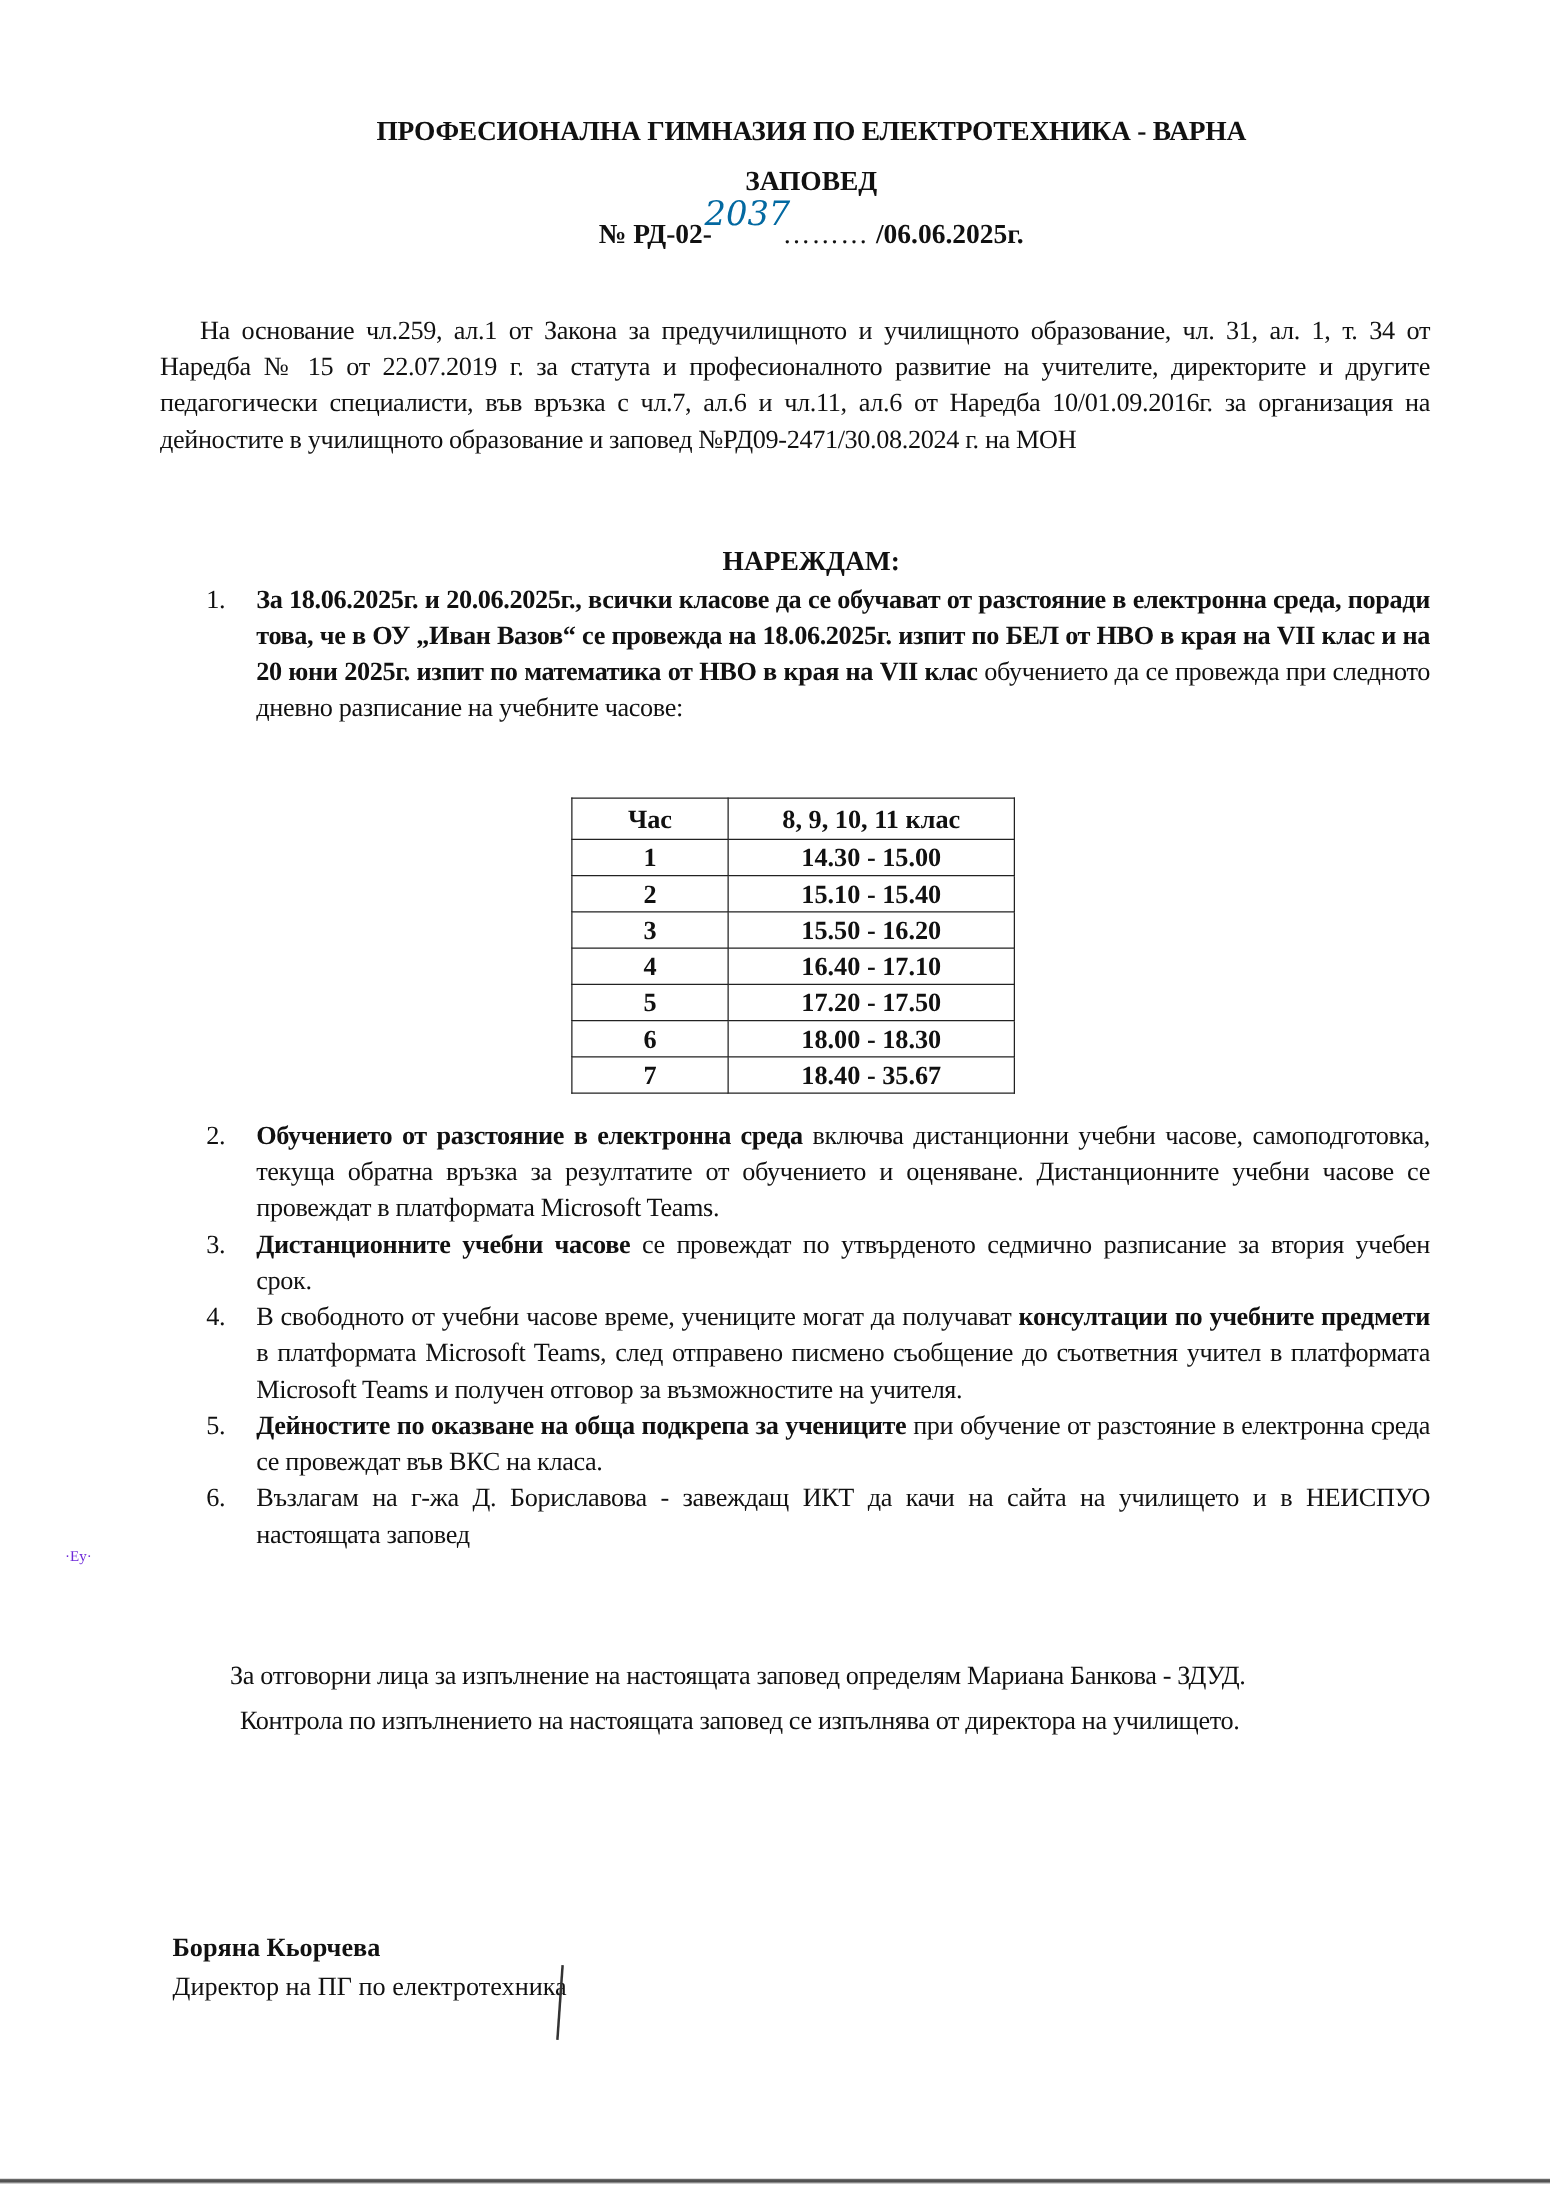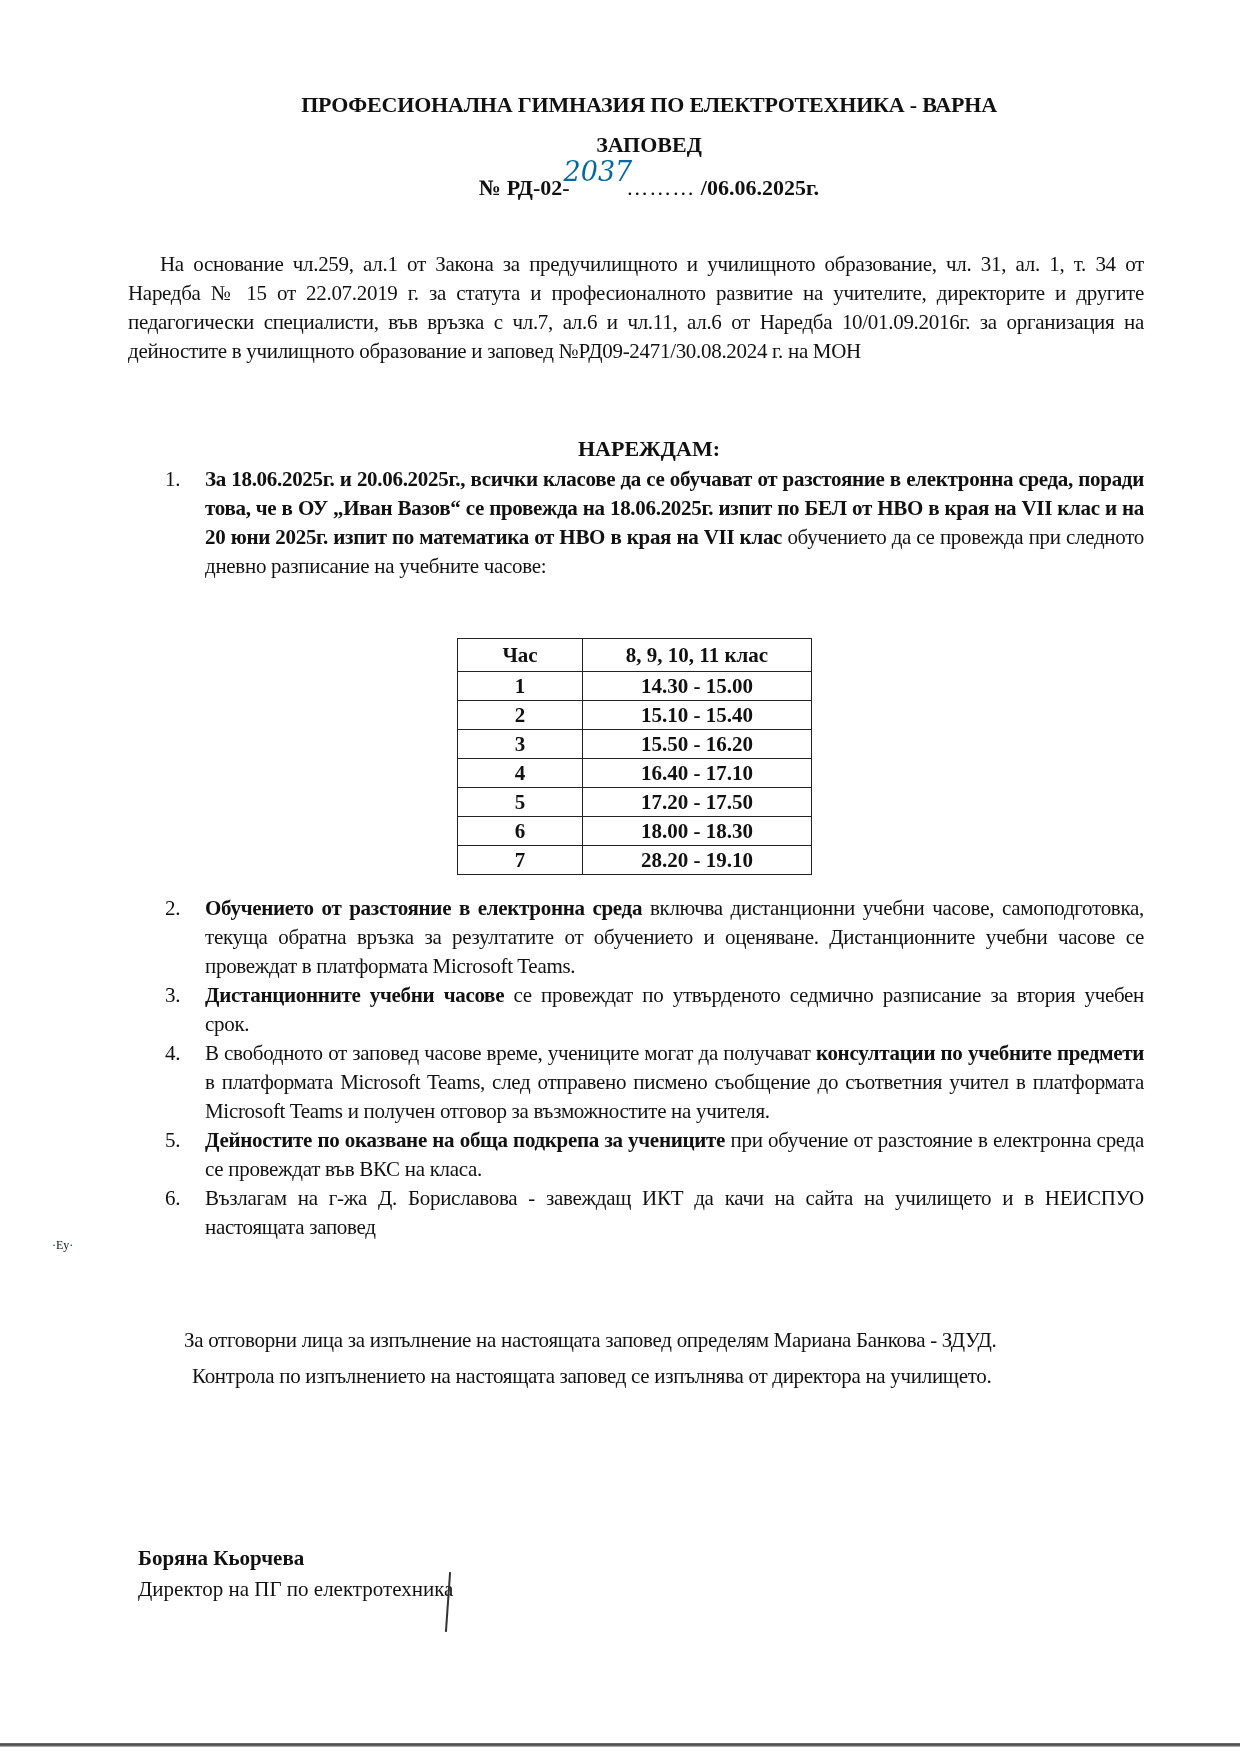--- a/index.html
+++ b/index.html
@@ -68,21 +68,21 @@
   .closing p.tight { text-indent: 64px; }
 
   .signature { position: absolute; left: 138px; top: 1543px; font-size: 21px; line-height: 31px; }
   .signature .name { font-weight: bold; }
   .signature .role { }
   .sig-stroke {
     position: absolute; left: 447px; top: 1572px; width: 2px; height: 60px;
     background: #333333; transform: rotate(4deg);
   }
   .margin-mark {
-    position: absolute; left: 52px; top: 1238px; font-size: 12px; color: #0f172a;
+    position: absolute; left: 52px; top: 1238px; font-size: 12px; color: #6d28d9;
   }
   .scan-edge {
     position: absolute; left: 0; top: 1743px; width: 1240px; height: 4px;
     background: linear-gradient(to bottom, #777777, #444444 50%, #cccccc);
   }
 </style>
 </head>
 <body>
 
 <div class="page">
@@ -131,37 +131,37 @@
       <tr>
           <td>5</td>
           <td>17.20 - 17.50</td>
         </tr>
       <tr>
           <td>6</td>
           <td>18.00 - 18.30</td>
         </tr>
       <tr>
           <td>7</td>
-          <td>28.20 - 19.10</td>
+          <td>18.40 - 35.67</td>
         </tr>
     </tbody>
   </table>
 
   <div class="items items-rest">
     <div class="item">
       <span class="num">2.</span>
       <b>Обучението от разстояние в електронна среда</b><span> включва дистанционни учебни часове, самоподготовка, текуща обратна връзка за резултатите от обучението и оценяване. Дистанционните учебни часове се провеждат в платформата Microsoft Teams.</span>
     </div>
     <div class="item">
       <span class="num">3.</span>
       <b>Дистанционните учебни часове</b><span> се провеждат по утвърденото седмично разписание за втория учебен срок.</span>
     </div>
     <div class="item">
       <span class="num">4.</span>
-      <span>В свободното от заповед часове време, учениците могат да получават </span><b>консултации по учебните предмети</b><span> в платформата Microsoft Teams, след отправено писмено съобщение до съответния учител в платформата Microsoft Teams и получен отговор за възможностите на учителя.</span>
+      <span>В свободното от учебни часове време, учениците могат да получават </span><b>консултации по учебните предмети</b><span> в платформата Microsoft Teams, след отправено писмено съобщение до съответния учител в платформата Microsoft Teams и получен отговор за възможностите на учителя.</span>
     </div>
     <div class="item">
       <span class="num">5.</span>
       <b>Дейностите по оказване на обща подкрепа за учениците</b><span> при обучение от разстояние в електронна среда се провеждат във ВКС на класа.</span>
     </div>
     <div class="item">
       <span class="num">6.</span>
       <span>Възлагам на г-жа Д. Бориславова - завеждащ ИКТ да качи на сайта на училището и в НЕИСПУО настоящата заповед</span>
     </div>
   </div>

